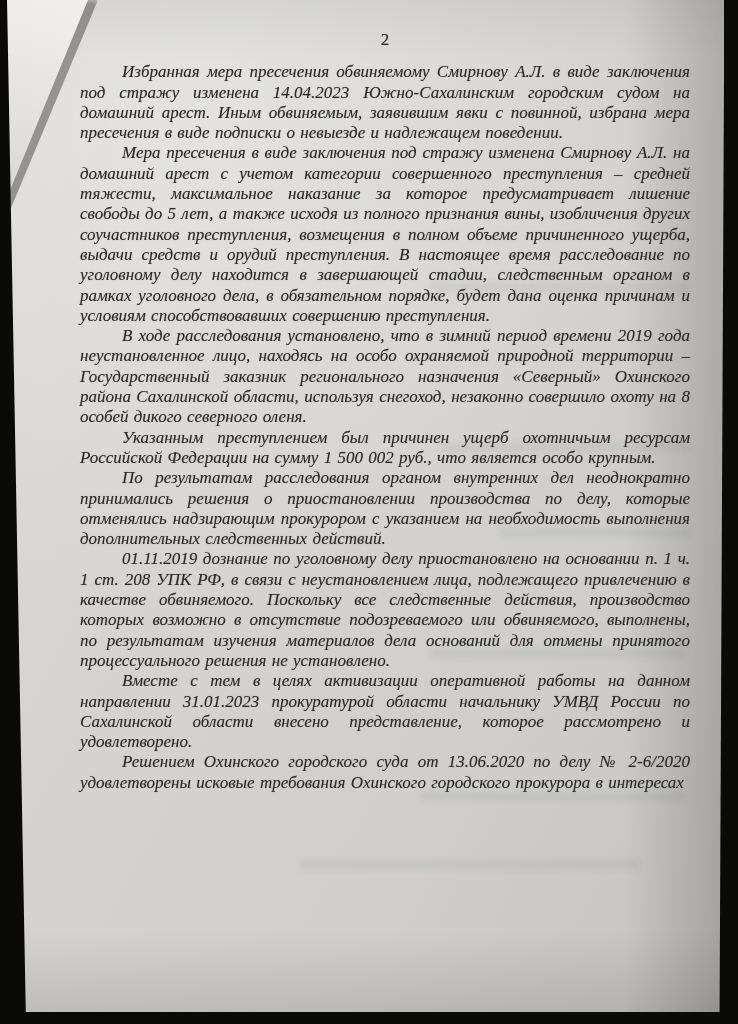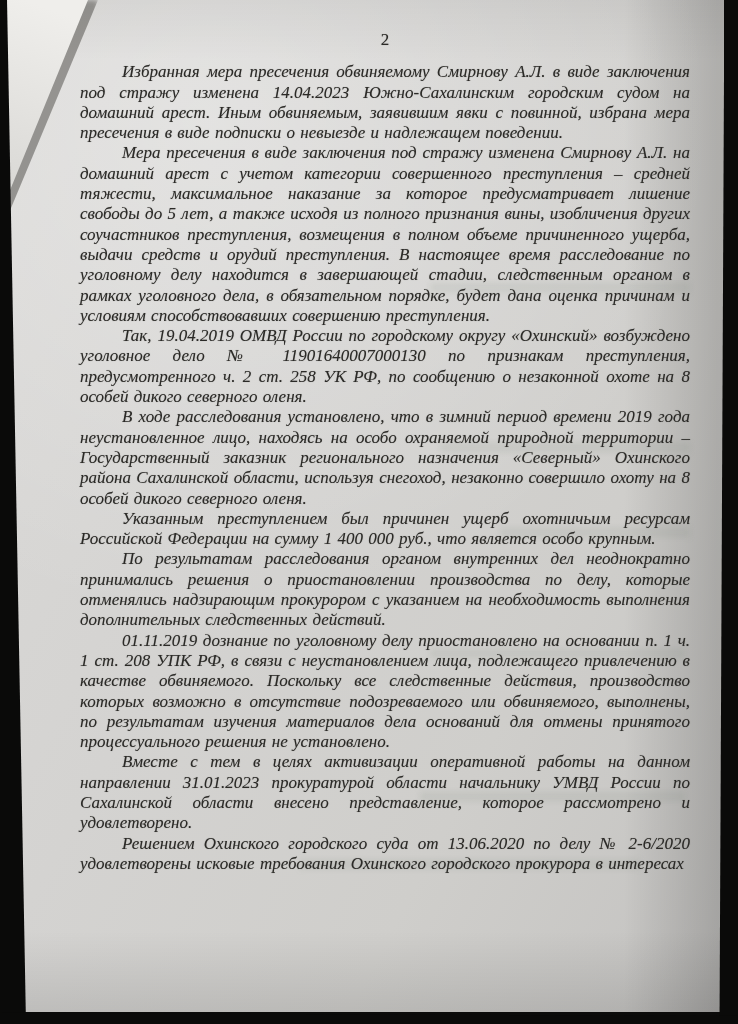--- a/index.html
+++ b/index.html
@@ -88,23 +88,22 @@
   <div class="smudge" style="left:500px;top:528px;width:190px;"></div>
   <div class="smudge" style="left:430px;top:649px;width:255px;"></div>
   <div class="smudge" style="left:420px;top:792px;width:265px;"></div>
   <div class="smudge" style="left:300px;top:860px;width:340px;"></div>
 
   <div class="text">
     <p class="pagenum">2</p>
     <div>
         <p class="para">Избранная мера пресечения обвиняемому Смирнову А.Л. в виде заключения под стражу изменена 14.04.2023 Южно-Сахалинским городским судом на домашний арест. Иным обвиняемым, заявившим явки с повинной, избрана мера пресечения в виде подписки о невыезде и надлежащем поведении.</p>
         <p class="para">Мера пресечения в виде заключения под стражу изменена Смирнову А.Л. на домашний арест с учетом категории совершенного преступления – средней тяжести, максимальное наказание за которое предусматривает лишение свободы до 5 лет, а также исходя из полного признания вины, изобличения других соучастников преступления, возмещения в полном объеме причиненного ущерба, выдачи средств и орудий преступления. В настоящее время расследование по уголовному делу находится в завершающей стадии, следственным органом в рамках уголовного дела, в обязательном порядке, будет дана оценка причинам и условиям способствовавших совершению преступления.</p>
-        <p class="para">Так, 19.04.2019 ОМВД России по городскому округу «Охинский» возбуждено уголовное дело № 11901640007000130 по признакам преступления, предусмотренного ч. 2 ст. 258 УК РФ, по сообщению о незаконной охоте на 8 особей дикого северного оленя.</p>
         <p class="para">В ходе расследования установлено, что в зимний период времени 2019 года неустановленное лицо, находясь на особо охраняемой природной территории – Государственный заказник регионального назначения «Северный» Охинского района Сахалинской области, используя снегоход, незаконно совершило охоту на 8 особей дикого северного оленя.</p>
-        <p class="para">Указанным преступлением был причинен ущерб охотничьим ресурсам Российской Федерации на сумму 1 400 000 руб., что является особо крупным.</p>
+        <p class="para">Указанным преступлением был причинен ущерб охотничьим ресурсам Российской Федерации на сумму 1 500 002 руб., что является особо крупным.</p>
         <p class="para">По результатам расследования органом внутренних дел неоднократно принимались решения о приостановлении производства по делу, которые отменялись надзирающим прокурором с указанием на необходимость выполнения дополнительных следственных действий.</p>
         <p class="para">01.11.2019 дознание по уголовному делу приостановлено на основании п. 1 ч. 1 ст. 208 УПК РФ, в связи с неустановлением лица, подлежащего привлечению в качестве обвиняемого. Поскольку все следственные действия, производство которых возможно в отсутствие подозреваемого или обвиняемого, выполнены, по результатам изучения материалов дела оснований для отмены принятого процессуального решения не установлено.</p>
         <p class="para">Вместе с тем в целях активизации оперативной работы на данном направлении 31.01.2023 прокуратурой области начальнику УМВД России по Сахалинской области внесено представление, которое рассмотрено и удовлетворено.</p>
         <p class="para">Решением Охинского городского суда от 13.06.2020 по делу № 2-6/2020 удовлетворены исковые требования Охинского городского прокурора в интересах</p>
       </div>
   </div>
 
   <div class="edge-left"></div>
   <div class="edge-right"></div>
   <div class="edge-bottom"></div>

